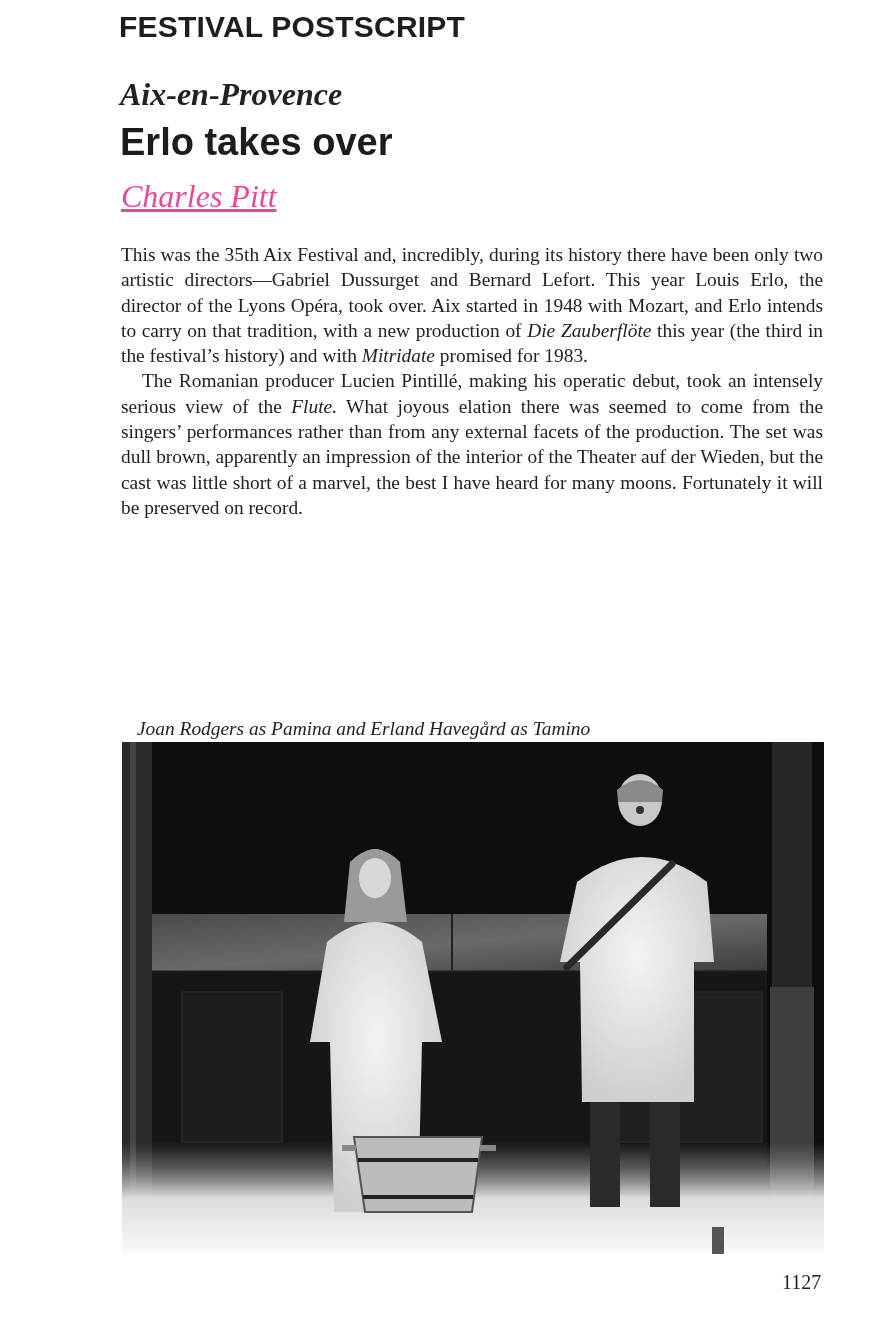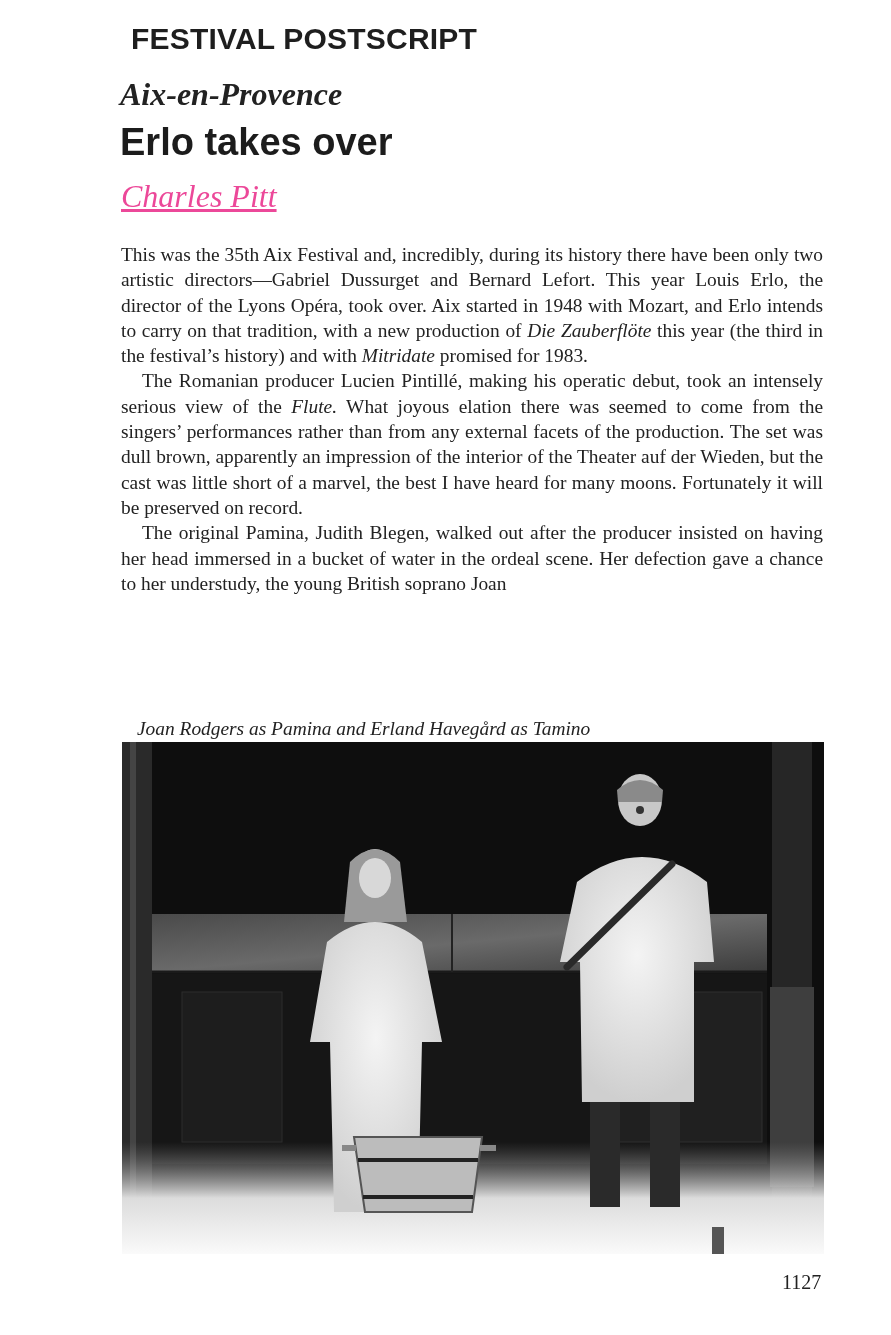--- a/index.html
+++ b/index.html
@@ -1,17 +1,17 @@
 <!DOCTYPE html>
 <html><head>
 <meta charset="utf-8">
 <style>
   html, body { margin: 0; padding: 0; background: #ffffff; }
   body { width: 891px; height: 1335px; position: relative; overflow: hidden; color: #1c1c1c; }
-  .section-head { position: absolute; left: 119px; top: 10px; font-family: "Liberation Sans", sans-serif; font-weight: bold; font-size: 30px; letter-spacing: 0.2px; color: #1e1e1e; margin: 12px; }
+  .section-head { position: absolute; left: 119px; top: 10px; font-family: "Liberation Sans", sans-serif; font-weight: bold; font-size: 30px; letter-spacing: 0.2px; color: #1e1e1e; margin: 0; }
   .location { position: absolute; left: 120px; top: 76px; font-family: "Liberation Serif", serif; font-style: italic; font-size: 32px; color: #222; margin: 0; text-align: center; }
   .title { position: absolute; left: 120px; top: 121px; font-family: "Liberation Sans", sans-serif; font-weight: bold; font-size: 38px; color: #1c1c1c; margin: 0; text-align: right; }
   .author { position: absolute; left: 121px; top: 178px; font-family: "Liberation Serif", serif; font-style: italic; font-size: 32px; color: #ec4899; margin: 0; text-decoration: underline; }
   .body-text { position: absolute; left: 121px; top: 242px; width: 702px; font-family: "Liberation Serif", serif; font-size: 19.4px; line-height: 25.3px; color: #222; text-align: justify; }
   .body-text p { margin: 0; text-indent: 0; }
   .body-text p + p { text-indent: 21px; }
   .body-text em { }
   .caption { position: absolute; left: 121px; top: 702px; font-family: "Liberation Serif", serif; font-style: italic; font-size: 19.4px; color: #222; margin: 16px; }
   .photo { position: absolute; left: 122px; top: 742px; width: 702px; height: 512px; overflow: hidden; background: #0d0d0d; }
   .photo svg { display: block; }
@@ -21,21 +21,20 @@
 <body>
 
 <h2 class="section-head">FESTIVAL POSTSCRIPT</h2>
 <h3 class="location">Aix-en-Provence</h3>
 <h1 class="title">Erlo takes over</h1>
 <div class="author">Charles Pitt</div>
 
 <div class="body-text">
   <p><span>This was the 35th Aix Festival and, incredibly, during its history there have been only two artistic directors—Gabriel Dussurget and Bernard Lefort. This year Louis Erlo, the director of the Lyons Opéra, took over. Aix started in 1948 with Mozart, and Erlo intends to carry on that tradition, with a new production of </span><em>Die Zauberflöte</em><span> this year (the third in the festival’s history) and with </span><em>Mitridate</em><span> promised for 1983.</span></p>
   <p><span>The Romanian producer Lucien Pintillé, making his operatic debut, took an intensely serious view of the </span><em>Flute.</em><span> What joyous elation there was seemed to come from the singers’ performances rather than from any external facets of the production. The set was dull brown, apparently an impression of the interior of the Theater auf der Wieden, but the cast was little short of a marvel, the best I have heard for many moons. Fortunately it will be preserved on record.</span></p>
-  <p><span>The original Pamina, Judith Blegen, walked out after the producer insisted on having her head immersed in a bucket of water in the ordeal scene. Her defection gave a chance to her understudy, the young British soprano Joan</span></p>
 </div>
 
 <div class="caption">Joan Rodgers as Pamina and Erland Havegård as Tamino</div>
 
 <div class="photo" title="Black-and-white stage photograph: a woman in a white gown beside a wooden bucket and a man in a white tunic holding a flute, singing, against a dark wooden set">
   <svg width="702" height="512" viewBox="0 0 702 512">
     <defs>
       <linearGradient id="floor" x1="0" y1="0" x2="0" y2="1">
         <stop offset="0" stop-color="#8a8a8a" stop-opacity="0"></stop>
         <stop offset="0.5" stop-color="#dcdcdc"></stop>

